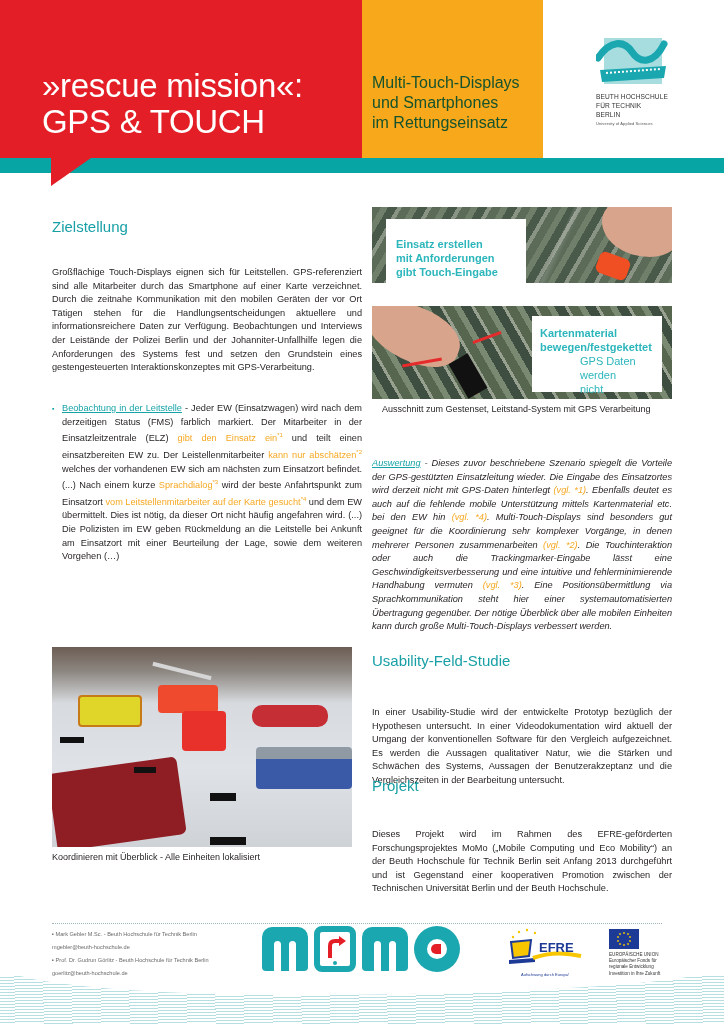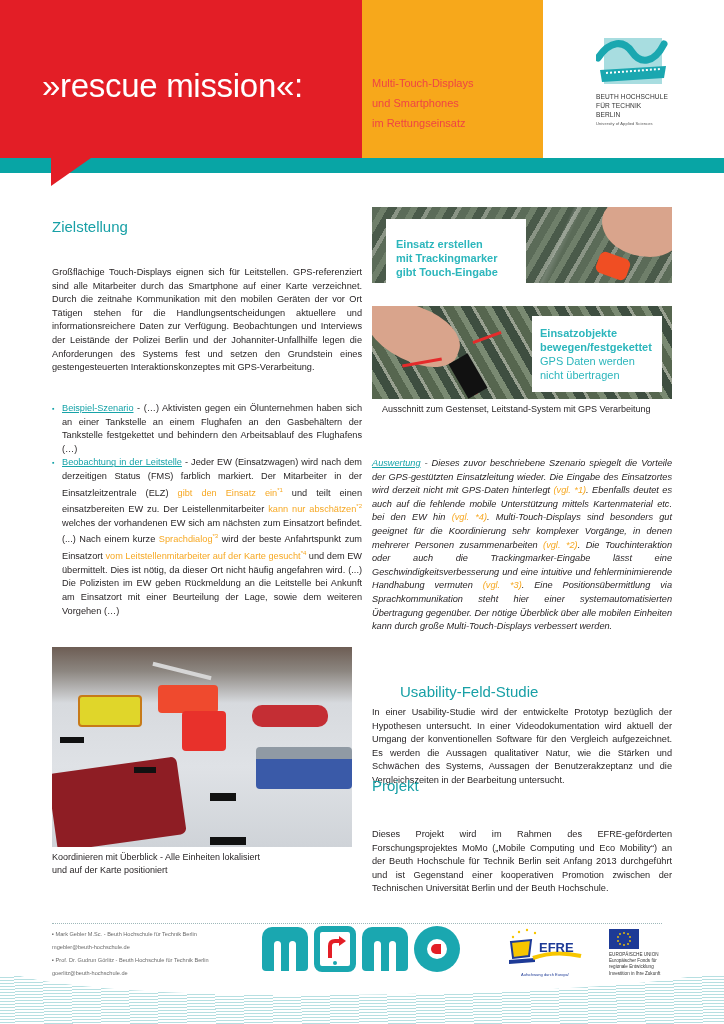--- a/index.html
+++ b/index.html
@@ -8,21 +8,21 @@
 
   
   .hdr { position: absolute; left: 0; top: 0; width: 608px; height: 190px; }
   .hdr-red { position: absolute; left: 0; top: 0; width: 362px; height: 158px; background: #e31e26; }
   .hdr-orange { position: absolute; left: 362px; top: 0; width: 181px; height: 158px; background: #f7a81b; }
   .hdr-white { position: absolute; left: 543px; top: 0; width: 181px; height: 158px; background: #ffffff; }
   .hdr-teal { position: absolute; left: 0; top: 158px; width: 724px; height: 15px; background: #08a5a5; }
   .hdr-tail { position: absolute; left: 51px; top: 158px; width: 0; height: 0;
     border-left: 0 solid transparent; border-right: 40px solid transparent; border-top: 28px solid #e31e26; }
   .title { position: absolute; left: 42px; top: 68px; color: #fff; font-size: 33px; line-height: 36px; letter-spacing: -0.3px; }
-  .subtitle { position: absolute; left: 372px; top: 73px; color: #ef4444; font-size: 11px; line-height: 20px; }
+  .subtitle { position: absolute; left: 372px; top: 73px; color: #14532d; font-size: 16px; line-height: 20px; }
   .logo { position: absolute; left: 596px; top: 36px; width: 90px; }
   .logo-mark { position: relative; width: 72px; height: 52px; }
   .logo-text { font-size: 6.6px; line-height: 9px; color: #333; margin-top: 4px; letter-spacing: 0.1px; }
   .logo-text .small { font-size: 4px; color: #555; }
 
   
   .h2 { position: absolute; color: #18a0a6; font-size: 15px; }
   .p { position: absolute; font-size: 9.2px; line-height: 13.6px; text-align: justify; color: #231f20; margin-top: 24px; }
   .p .lnk { color: #16a3a8; text-decoration: underline; }
   .p .ref { color: #f6a823; }
@@ -35,21 +35,21 @@
   
   .img { position: absolute; overflow: hidden; }
   .map1 { background:
       linear-gradient(115deg, rgba(255,255,255,0.0) 60%, rgba(255,255,255,0.15) 61%, rgba(255,255,255,0) 63%),
       repeating-linear-gradient(120deg, #5b6b58 0 8px, #6f7f6a 8px 14px, #4a5a4a 14px 22px, #8a9485 22px 26px);
   }
   .map2 { background:
       repeating-linear-gradient(60deg, #56664f 0 9px, #7a8a72 9px 15px, #3e4e40 15px 24px, #98a090 24px 27px);
   }
   .overlay-box { position: absolute; background: #ffffff; padding: 10px 10px; color: #2cb6bc; font-weight: bold; font-size: 11px; line-height: 14px; }
-  .overlay-box .norm { font-weight: normal; }
+  .overlay-box .norm { font-weight: normal; margin-left: 40px; }
   .hand { position: absolute; border-radius: 40% 50% 40% 60%; background: #d9a48c; }
   .car-o { position: absolute; background: #f04e23; border-radius: 6px; }
   .arrow-r { position: absolute; background: #e52b2b; height: 3px; }
 
   .photo { background: linear-gradient(180deg, #6d5d54 0%, #8c8680 12%, #d7dade 28%, #dfe2e6 60%, #cfd3d8 100%); }
   .toy { position: absolute; border-radius: 4px; }
 
   
   .dots { position: absolute; left: 52px; top: 923px; width: 610px; border-top: 1px dotted #9fb8ba; }
   .authors { position: absolute; left: 52px; top: 930px; font-size: 5.6px; line-height: 8px; color: #6b6b6b; }
@@ -75,20 +75,21 @@
 
 <div class="hdr">
   <div class="hdr-red"></div>
   <div class="hdr-orange"></div>
   <div class="hdr-white"></div>
   <div class="hdr-teal"></div>
   <div class="hdr-tail"></div>
 
   <div class="title">
     <div>»rescue mission«:</div>
+    <div>GPS &amp; TOUCH</div>
   </div>
 
   <div class="subtitle">
     <div>Multi-Touch-Displays</div>
     <div>und Smartphones</div>
     <div>im Rettungseinsatz</div>
   </div>
 
   <div class="logo">
     <div class="logo-mark">
@@ -107,79 +108,75 @@
     </div>
   </div>
 </div>
 
 <div class="h2" style="left:52px; top:218px;">Zielstellung</div>
 
 <div class="p" style="left:52px; top:242px; width:310px;">Großflächige Touch-Displays eignen sich für Leitstellen. GPS-referenziert sind alle Mitarbeiter durch das Smartphone auf einer Karte verzeichnet. Durch die zeitnahe Kommunikation mit den mobilen Geräten der vor Ort Tätigen stehen für die Handlungsentscheidungen aktuellere und informationsreichere Daten zur Verfügung. Beobachtungen und Interviews der Leistände der Polizei Berlin und der Johanniter-Unfallhilfe legen die Anforderungen des Systems fest und setzen den Grundstein eines gestengesteuerten Interaktionskonzeptes mit GPS-Verarbeitung.</div>
 
 <div class="p" style="left:52px; top:378px; width:310px;">
   <div class="bullet">
-    <span class="lnk">Beispiel-Szenario</span><span> - (…) Aktivisten gegen ein Ölunternehmen haben sich an einer Tankstelle an einem Flughafen an den Gasbehältern der Tankstelle festgekettet und behindern den Arbeitsablauf des Flughafens (…)</span>
-  </div>
-  <div class="bullet">
     <span class="lnk">Beobachtung in der Leitstelle</span><span> - Jeder EW (Einsatzwagen) wird nach dem derzeitigen Status (FMS) farblich markiert. Der Mitarbeiter in der Einsatzleitzentrale (ELZ) </span><span class="ref">gibt den Einsatz ein</span><sup class="ref">*1</sup><span> und teilt einen einsatzbereiten EW zu. Der Leistellenmitarbeiter </span><span class="ref">kann nur abschätzen</span><sup class="ref">*2</sup><span> welches der vorhandenen EW sich am nächsten zum Einsatzort befindet. (...) Nach einem kurze </span><span class="ref">Sprachdialog</span><sup class="ref">*3</sup><span> wird der beste Anfahrtspunkt zum Einsatzort </span><span class="ref">vom Leitstellenmitarbeiter auf der Karte gesucht</span><sup class="ref">*4</sup><span> und dem EW übermittelt. Dies ist nötig, da dieser Ort nicht häufig angefahren wird. (...) Die Polizisten im EW geben Rückmeldung an die Leitstelle bei Ankunft am Einsatzort mit einer Beurteilung der Lage, sowie dem weiteren Vorgehen (…)</span>
   </div>
 </div>
 
 <div class="img map1" style="left:372px; top:207px; width:300px; height:76px;">
   <div class="hand" style="left:230px; top:-10px; width:80px; height:60px;"></div>
   <div class="car-o" style="left:225px; top:48px; width:32px; height:22px; transform:rotate(20deg);"></div>
   <div class="overlay-box" style="left:14px; top:12px; width:140px; height:70px; padding-top:18px;">
     <div>Einsatz erstellen</div>
-    <div>mit Trackingmarker</div>
+    <div>mit Anforderungen</div>
     <div>gibt Touch-Eingabe</div>
   </div>
 </div>
 
 <div class="img map2" style="left:372px; top:306px; width:300px; height:93px;">
   <div class="hand" style="left:-10px; top:0px; width:100px; height:55px; transform:rotate(20deg);"></div>
   <div class="arrow-r" style="left:30px; top:55px; width:40px; transform:rotate(-10deg);"></div>
   <div class="arrow-r" style="left:100px; top:30px; width:30px; transform:rotate(-20deg);"></div>
   <div class="arrow-r" style="left:90px; top:75px; width:24px; transform:rotate(80deg);"></div>
   <div style="position:absolute; left:85px; top:50px; width:22px; height:40px; background:#111; transform:rotate(-30deg);"></div>
   <div class="overlay-box" style="left:160px; top:10px; width:130px; height:76px; padding:10px 8px;">
-    <div>Einsatzobjekte</div>
+    <div>Kartenmaterial</div>
     <div>bewegen/festgekettet</div>
     <div class="norm">GPS Daten werden</div>
     <div class="norm">nicht übertragen</div>
   </div>
 </div>
 
 <div class="caption" style="left:382px; top:403px;">Ausschnitt zum Gestenset, Leitstand-System mit GPS Verarbeitung</div>
 
 <div class="p" style="left:372px; top:433px; width:300px;font-style:italic;">
   <span class="lnk">Auswertung</span><span> - Dieses zuvor beschriebene Szenario spiegelt die Vorteile der GPS-gestützten Einsatzleitung wieder. Die Eingabe des Einsatzortes wird derzeit nicht mit GPS-Daten hinterlegt </span><span class="ref">(vgl. *1)</span><span>. Ebenfalls deutet es auch auf die fehlende mobile Unterstützung mittels Kartenmaterial etc. bei den EW hin </span><span class="ref">(vgl. *4)</span><span>. Multi-Touch-Displays sind besonders gut geeignet für die Koordinierung sehr komplexer Vorgänge, in denen mehrerer Personen zusammenarbeiten </span><span class="ref">(vgl. *2)</span><span>. Die Touchinteraktion oder auch die Trackingmarker-Eingabe lässt eine Geschwindigkeitsverbesserung und eine intuitive und fehlerminimierende Handhabung vermuten </span><span class="ref">(vgl. *3)</span><span>. Eine Positionsübermittlung via Sprachkommunikation steht hier einer systemautomatisierten Übertragung gegenüber. Der nötige Überblick über alle mobilen Einheiten kann durch große Multi-Touch-Displays verbessert werden.</span>
 </div>
 
-<div class="h2" style="left:372px; top:683px;margin-left:28px;">Usability-Feld-Studie</div>
+<div class="h2" style="left:372px; top:652px;">Usability-Feld-Studie</div>
 <div class="p" style="left:372px; top:682px; width:300px;">In einer Usability-Studie wird der entwickelte Prototyp bezüglich der Hypothesen untersucht. In einer Videodokumentation wird aktuell der Umgang der konventionellen Software für den Vergleich aufgezeichnet. Es werden die Aussagen qualitativer Natur, wie die Stärken und Schwächen des Systems,  Aussagen der Benutzerakzeptanz und die Vergleichszeiten in der Bearbeitung untersucht.</div>
 
 <div class="h2" style="left:372px; top:777px;">Projekt</div>
 <div class="p" style="left:372px; top:804px; width:300px;">Dieses Projekt wird im Rahmen des EFRE-geförderten Forschungsprojektes MoMo („Mobile Computing und Eco Mobility“) an der Beuth Hochschule für Technik Berlin seit Anfang 2013 durchgeführt und ist Gegenstand einer kooperativen Promotion zwischen der Technischen Universität Berlin und der Beuth Hochschule.</div>
 
 <div class="img photo" style="left:52px; top:647px; width:300px; height:200px;">
   <div class="toy" style="left:26px; top:48px; width:64px; height:32px; background:#e0d62a; border:2px solid #c77a18;"></div>
   <div class="toy" style="left:106px; top:38px; width:60px; height:28px; background:#ef4a2e;"></div>
   <div style="position:absolute; left:100px; top:22px; width:60px; height:4px; background:#d6d6d6; transform:rotate(14deg);"></div>
   <div class="toy" style="left:130px; top:64px; width:44px; height:40px; background:#e8312b;"></div>
   <div class="toy" style="left:200px; top:58px; width:76px; height:22px; background:#c42e34; border-radius:10px;"></div>
   <div class="toy" style="left:204px; top:100px; width:96px; height:42px; background:#3a5aa8; border-top:12px solid #909aa4;"></div>
   <div class="toy" style="left:0px; top:118px; width:130px; height:78px; background:#8e1d24; border-radius:6px; transform:rotate(-8deg);"></div>
   <div style="position:absolute; left:8px; top:90px; width:24px; height:6px; background:#111;"></div>
   <div style="position:absolute; left:82px; top:120px; width:22px; height:6px; background:#111;"></div>
   <div style="position:absolute; left:158px; top:146px; width:26px; height:8px; background:#111;"></div>
   <div style="position:absolute; left:158px; top:190px; width:36px; height:8px; background:#111;"></div>
 </div>
 <div class="caption" style="left:52px; top:851px; width:300px; text-align:left;">
   <div>Koordinieren mit Überblick - Alle Einheiten lokalisiert</div>
-  <div>und auf der Karte positioniert</div>
 </div>
 
 <div class="waves"></div>
 <div class="wave-top"></div>
 <div class="dots"></div>
 
 <div class="authors">
   <div>
     <div>▪ Mark Gebler M.Sc. - Beuth Hochschule für Technik Berlin</div>
     <div>mgebler@beuth-hochschule.de</div>

